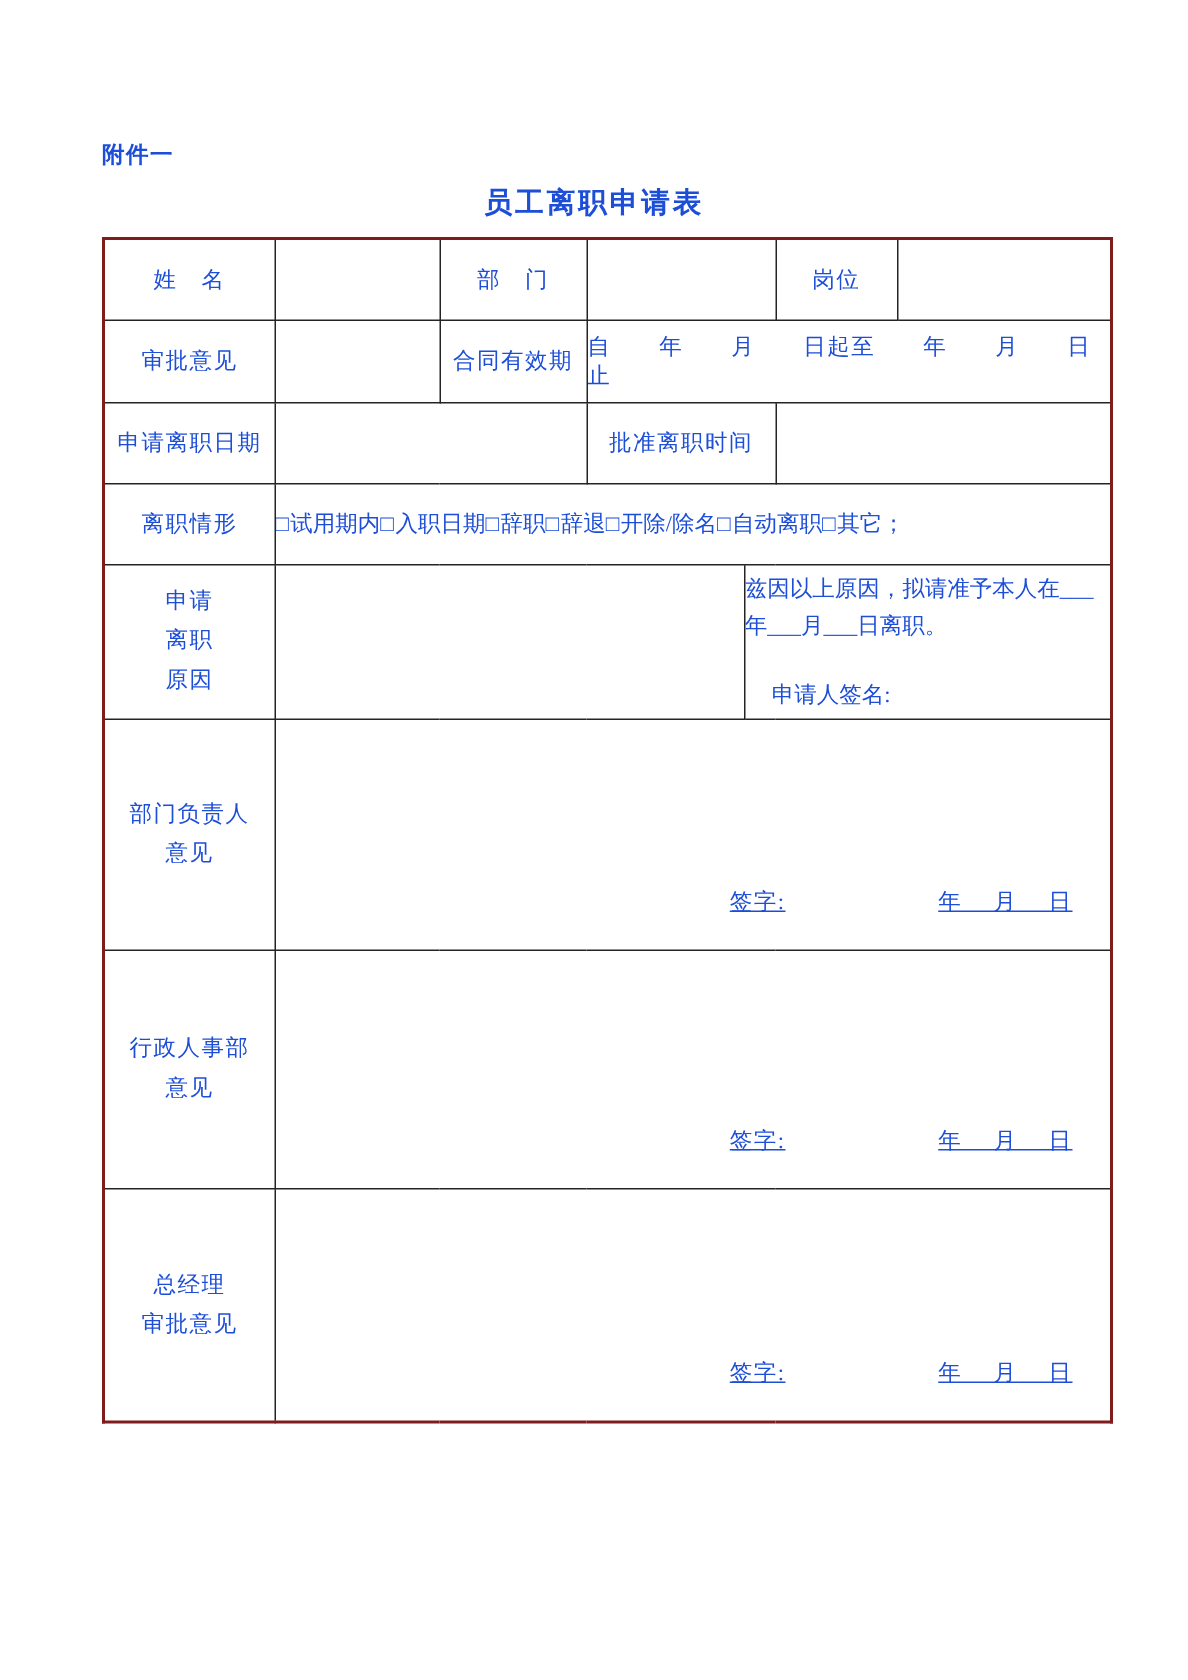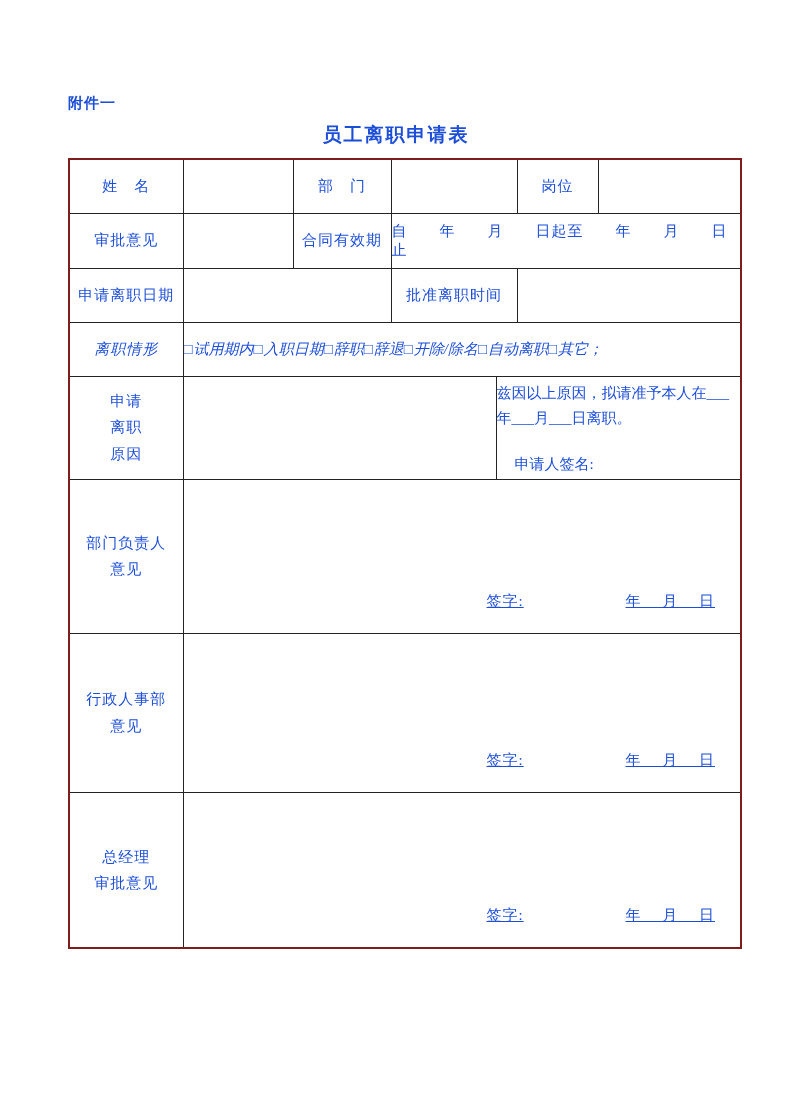--- a/index.html
+++ b/index.html
@@ -48,21 +48,21 @@
     overflow: hidden;
   }
   td.lbl {
     text-align: center;
     letter-spacing: 1px;
   }
   .pre { white-space: pre-line; line-height: 1.75; }
   tr.r1 { height: 54px; }
   tr.r2 { height: 55px; }
   tr.r3 { height: 54px; }
-  tr.r4 { height: 54px; font-style: italic; }
+  tr.r4 { height: 54px; }
   tr.r5 { height: 103px; }
   tr.r6 { height: 154px; }
   tr.r7 { height: 159px; padding-left: 48px; }
   tr.r8 { height: 156px; }
   td.contract-cell { padding-left: 9px; letter-spacing: 1px; }
   td.options-cell { padding-left: 9px; }
   .options-wrap {
     display: flex;
     flex-wrap: nowrap;
     align-items: center;

